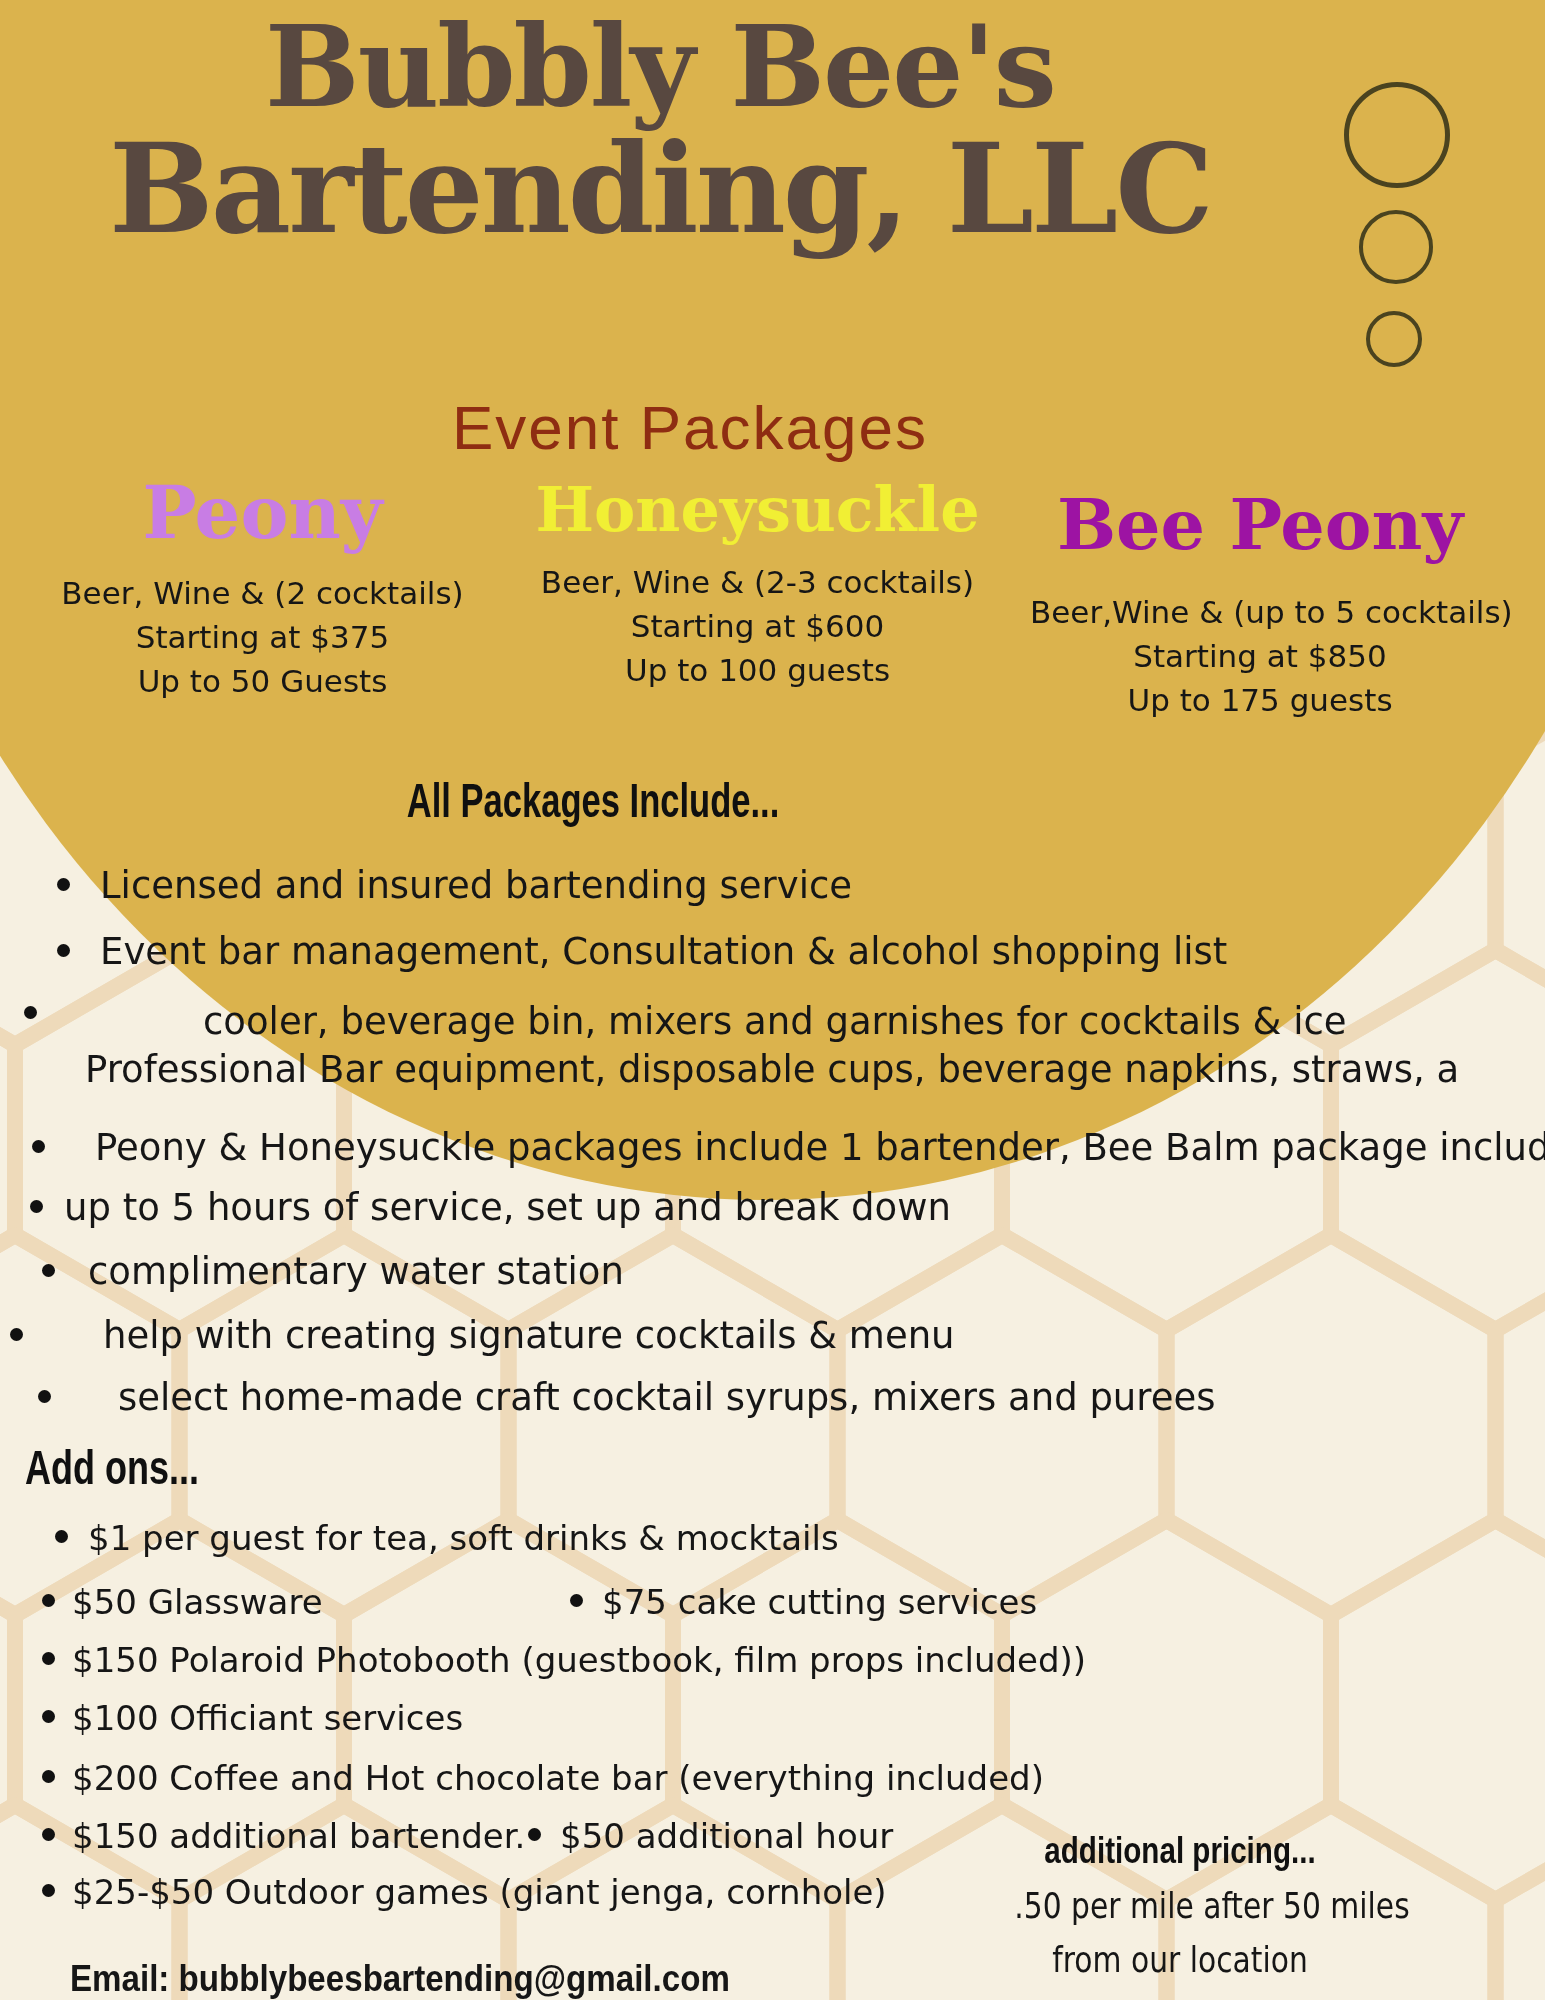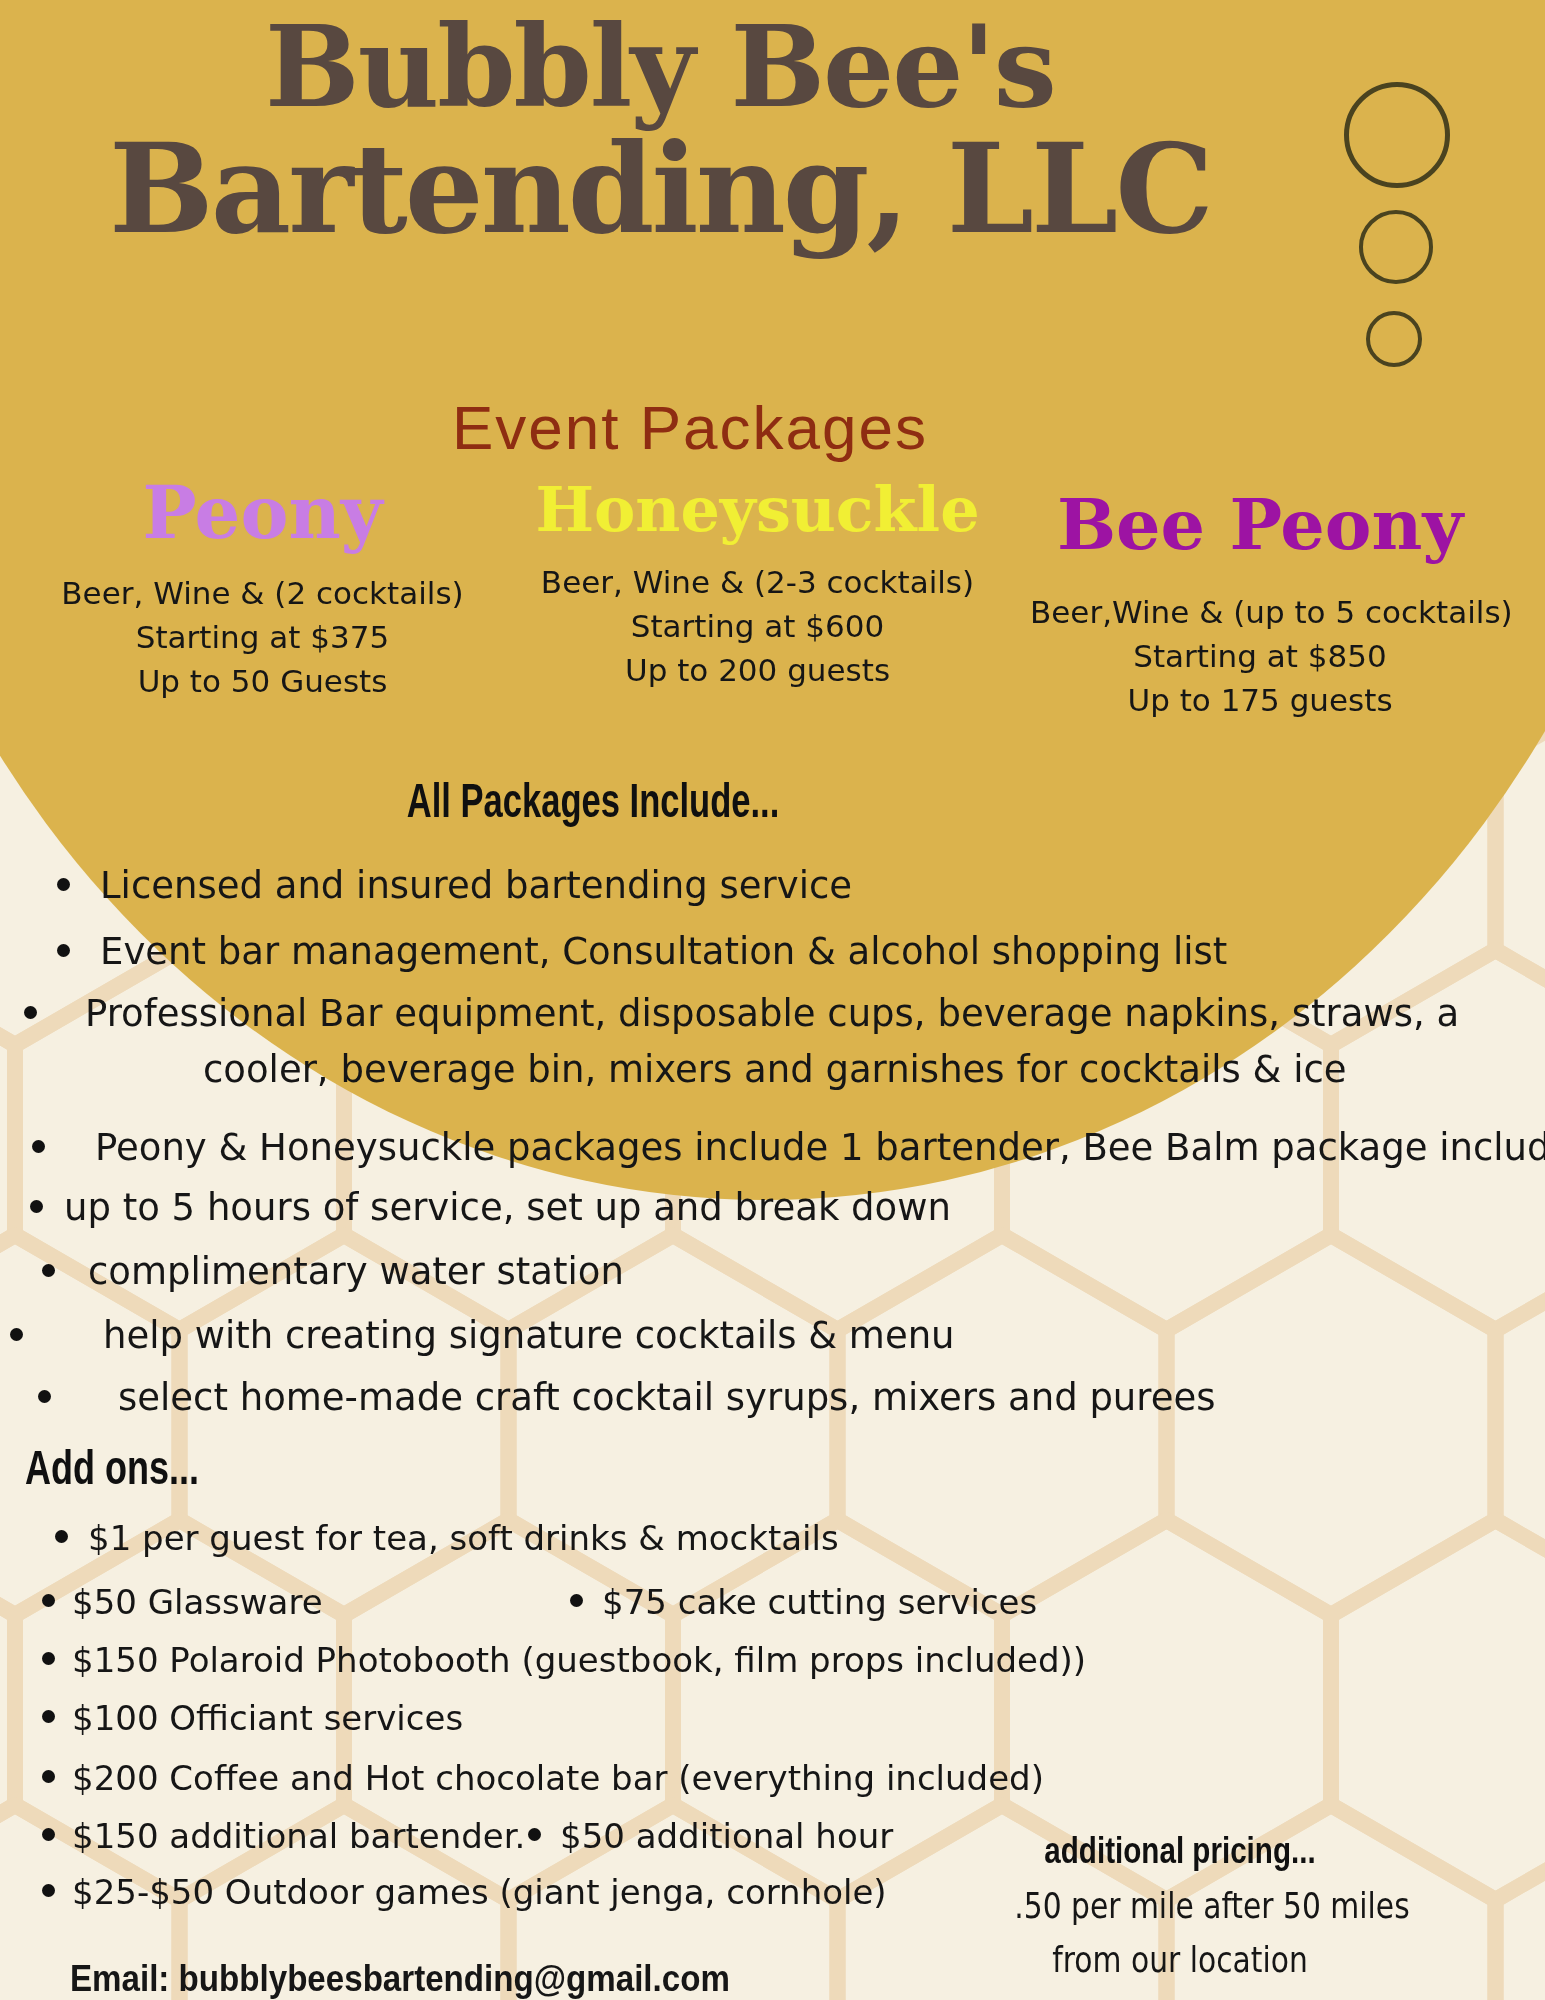--- a/index.html
+++ b/index.html
@@ -115,21 +115,21 @@
       <span class="pline">Beer, Wine &amp; (2 cocktails)</span>
       <span class="pline">Starting at $375</span>
       <span class="pline">Up to 50 Guests</span>
     </span>
   </div>
   <div class="pkg pkg2">
     <span class="pname" style="color: rgb(241, 239, 52);">Honeysuckle</span>
     <span class="subs" style="display:block">
       <span class="pline">Beer, Wine &amp; (2-3 cocktails)</span>
       <span class="pline">Starting at $600</span>
-      <span class="pline">Up to 200 guests</span>
+      <span class="pline">Up to 100 guests</span>
     </span>
   </div>
   <div class="pkg pkg3">
     <span class="pname" style="color: rgb(157, 19, 163);">Bee Peony</span>
     <span class="subs" style="display:block">
       <span class="pline">Beer,Wine &amp; (up to 5 cocktails)</span>
       <span class="pline">Starting at $850</span>
       <span class="pline">Up to 175 guests</span>
     </span>
   </div>
@@ -140,22 +140,22 @@
     <span class="dot" style="left:57px;top:16px;"></span>
     <span class="txt" style="left:100px;">Licensed and insured bartending service</span>
   </div>
   <div class="inc" style="top:928px;left:0;right:0;">
     <span class="dot" style="left:57px;top:16px;"></span>
     <span class="txt" style="left:100px;">Event bar management, Consultation &amp; alcohol shopping list</span>
   </div>
   <div class="inc" style="top:990px;left:0;right:0;">
     <span class="dot" style="left:24px;top:16px;"></span>
     <span class="txt" style="left:85px;">
+      <span class="wrapline" style="margin-left:118px;margin-top:8px;">cooler, beverage bin, mixers and garnishes for cocktails &amp; ice</span>
       <span class="wrapline">Professional Bar equipment, disposable cups, beverage napkins, straws, a</span>
-      <span class="wrapline" style="margin-left:118px;margin-top:8px;">cooler, beverage bin, mixers and garnishes for cocktails &amp; ice</span>
     </span>
   </div>
   <div class="inc" style="top:1124px;left:0;right:0;">
     <span class="dot" style="left:32px;top:16px;"></span>
     <span class="txt" style="left:95px;">Peony &amp; Honeysuckle packages include 1 bartender, Bee Balm package includes 2</span>
   </div>
   <div class="inc" style="top:1184px;left:0;right:0;">
     <span class="dot" style="left:30px;top:16px;"></span>
     <span class="txt" style="left:64px;">up to 5 hours of service, set up and break down</span>
   </div>

